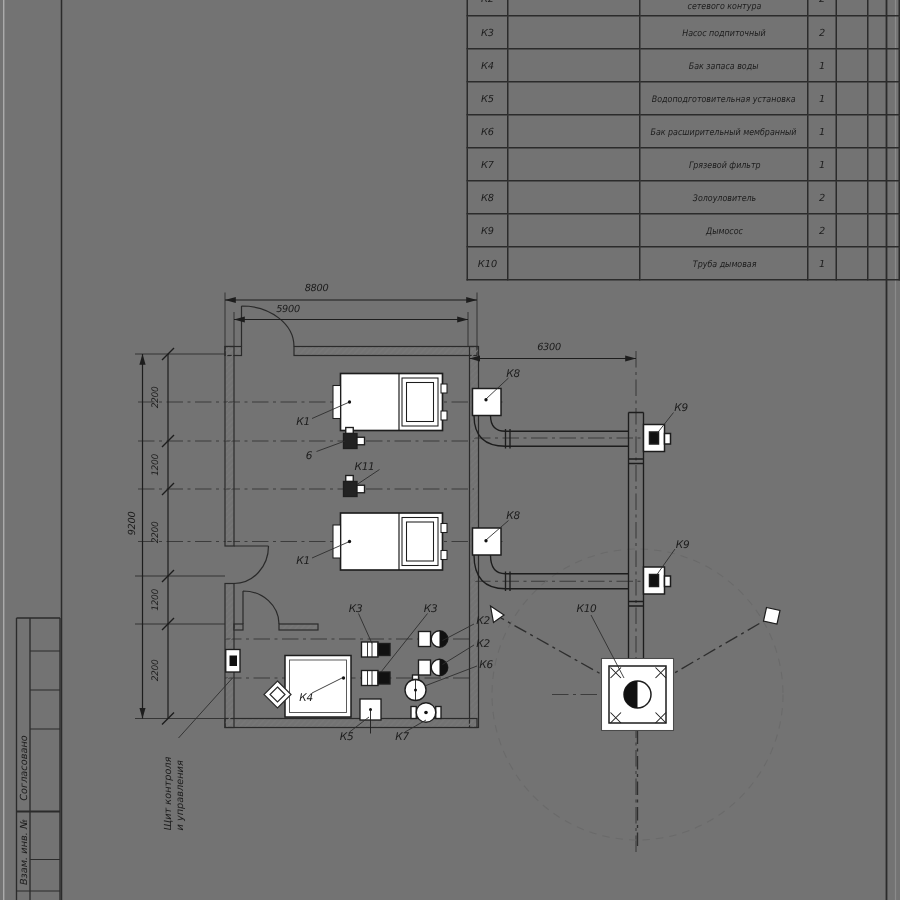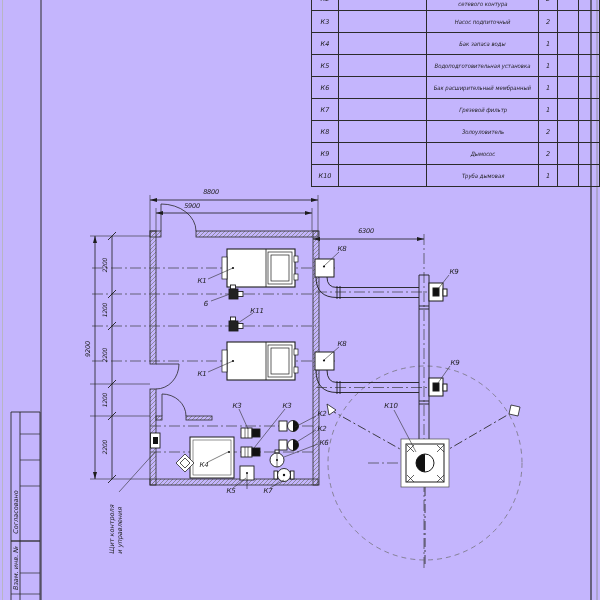--- a/index.html
+++ b/index.html
@@ -1,16 +1,16 @@
 <!DOCTYPE html>
 <html><head>
 <meta charset="utf-8">
 <style>
   html,body{margin:0;padding:0;background:#fff;}
-  #stage{position:relative;width:600px;height:600px;background:#c4b5fd;overflow:hidden;
+  #stage{position:relative;width:600px;height:600px;background:#737373;overflow:hidden;
          font-family:"DejaVu Sans",sans-serif;}
   svg{position:absolute;left:0;top:0;}
   .lbl{position:absolute;transform:translate(-50%,-50%);font:italic 7px "DejaVu Sans",sans-serif;
        color:#1c1c1c;white-space:nowrap;letter-spacing:-0.2px;}
   .lbl.dim{font-size:6.5px;}
   .lbl.rot{transform:translate(-50%,-50%) rotate(-90deg);}
   .lbl.small{font-size:6px;}
   
   #spec{position:absolute;left:311px;top:-14px;border-collapse:collapse;table-layout:fixed;}
   #spec td{border:1px solid #2b2b2b;height:21px;padding:0;text-align:center;vertical-align:middle;
@@ -318,21 +318,21 @@
 <span class="lbl dim rot" style="left:88px;top:349px">9200</span>
 <span class="lbl dim rot small" style="left:104px;top:265px">2200</span>
 <span class="lbl dim rot small" style="left:104px;top:310px">1200</span>
 <span class="lbl dim rot small" style="left:104px;top:355px">2200</span>
 <span class="lbl dim rot small" style="left:104px;top:400px">1200</span>
 <span class="lbl dim rot small" style="left:104px;top:447px">2200</span>
 
 <span class="lbl" style="left:202px;top:281px">К1</span>
 <span class="lbl" style="left:202px;top:374px">К1</span>
 <span class="lbl" style="left:206px;top:304px">6</span>
-<span class="lbl" style="left:257px;top:311px">К11</span>
+<span class="lbl" style="left:243px;top:311px">К11</span>
 <span class="lbl" style="left:342px;top:249px">К8</span>
 <span class="lbl" style="left:454px;top:272px">К9</span>
 <span class="lbl" style="left:342px;top:344px">К8</span>
 <span class="lbl" style="left:455px;top:363px">К9</span>
 <span class="lbl" style="left:391px;top:406px">К10</span>
 <span class="lbl" style="left:237px;top:406px">К3</span>
 <span class="lbl" style="left:287px;top:406px">К3</span>
 <span class="lbl" style="left:322px;top:414px">К2</span>
 <span class="lbl" style="left:322px;top:429px">К2</span>
 <span class="lbl" style="left:324px;top:443px">К6</span>

